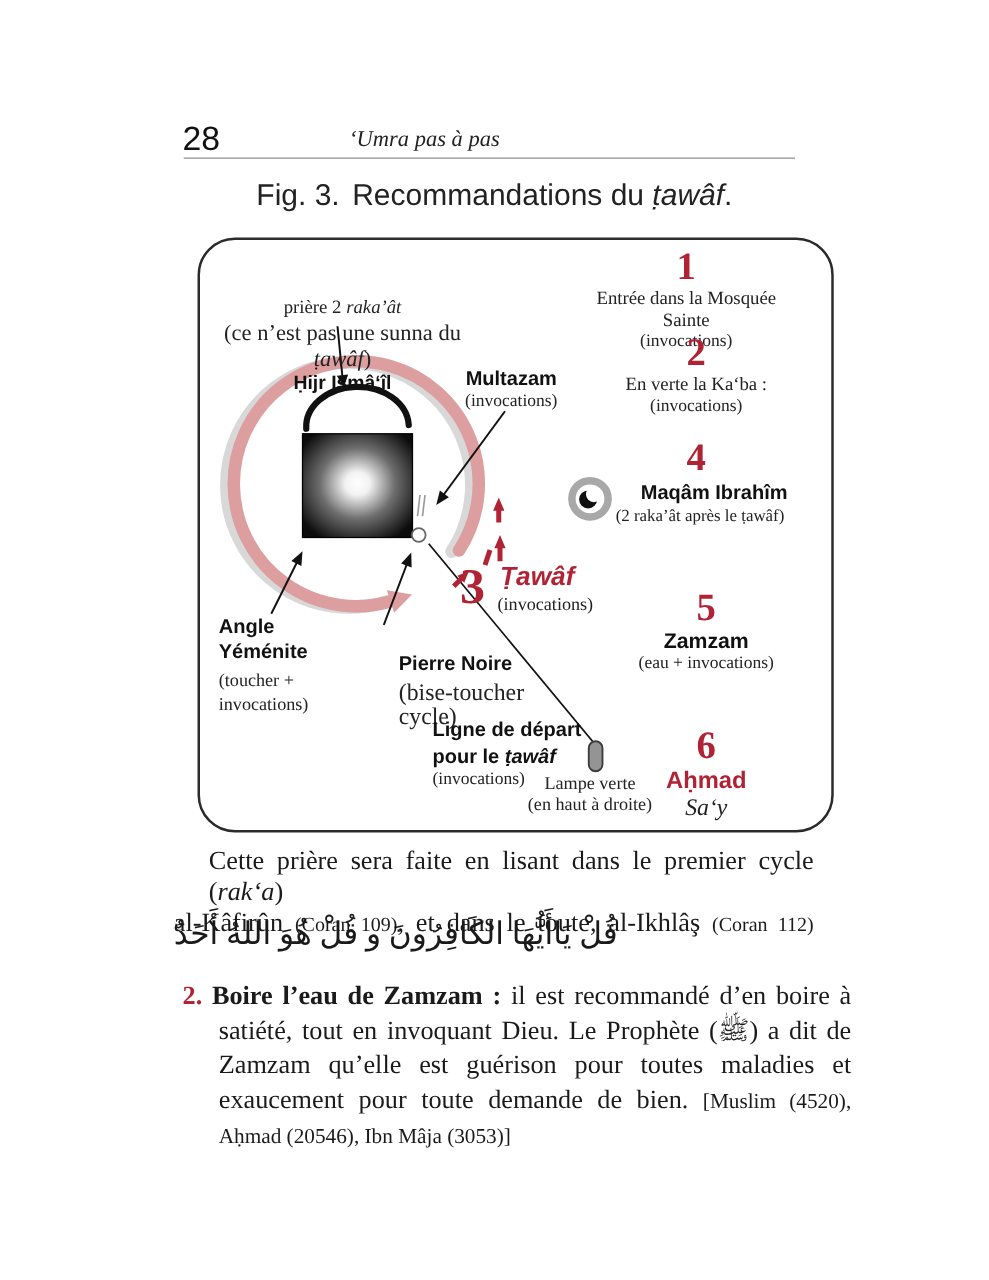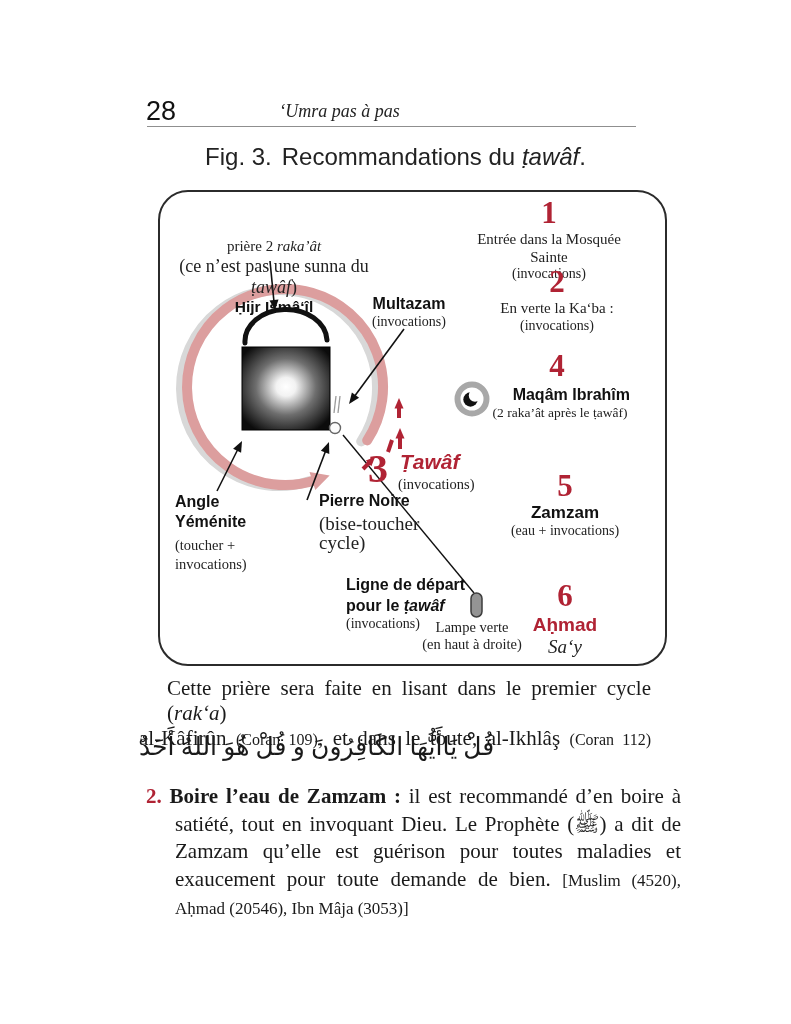--- a/index.html
+++ b/index.html
@@ -116,21 +116,21 @@
 
     <div class="lbl num red" style="left:208px;top:253px;font-size:40px;">3</div>
     <div class="lbl sansb red" style="left:240px;top:258px;font-size:21px;font-style:italic;color:#b02334;">Ṭawâf</div>
     <div class="lbl ser" style="left:238px;top:284px;font-size:14.5px;">(invocations)</div>
 
     <div class="lbl" style="left:15px;top:300px;">
       <div class="sansb" style="font-size:16px;line-height:20px;"><span>Angle</span><br><span>Yéménite</span></div>
       <div class="ser" style="font-size:14.5px;line-height:19px;margin-top:4px;"><span>(toucher +</span><br><span>invocations)</span></div>
     </div>
 
-    <div class="lbl" style="left:159px;top:300px;">
+    <div class="lbl" style="left:159px;top:331px;">
       <div class="sansb" style="font-size:16px;">Pierre Noire</div>
       <div class="ser" style="font-size:19px;line-height:19px;margin-top:3px;"><span>(bise-toucher</span><br><span>cycle)</span></div>
     </div>
 
     <div class="lbl" style="left:186px;top:382px;">
       <div class="sansb" style="font-size:16px;line-height:21px;"><span>Ligne de départ</span><br><span>pour le </span><i class="it">ṭawâf</i></div>
       <div class="ser" style="font-size:14px;">(invocations)</div>
     </div>
 
     <div class="lbl ctr" style="left:232px;top:427px;width:160px;">

